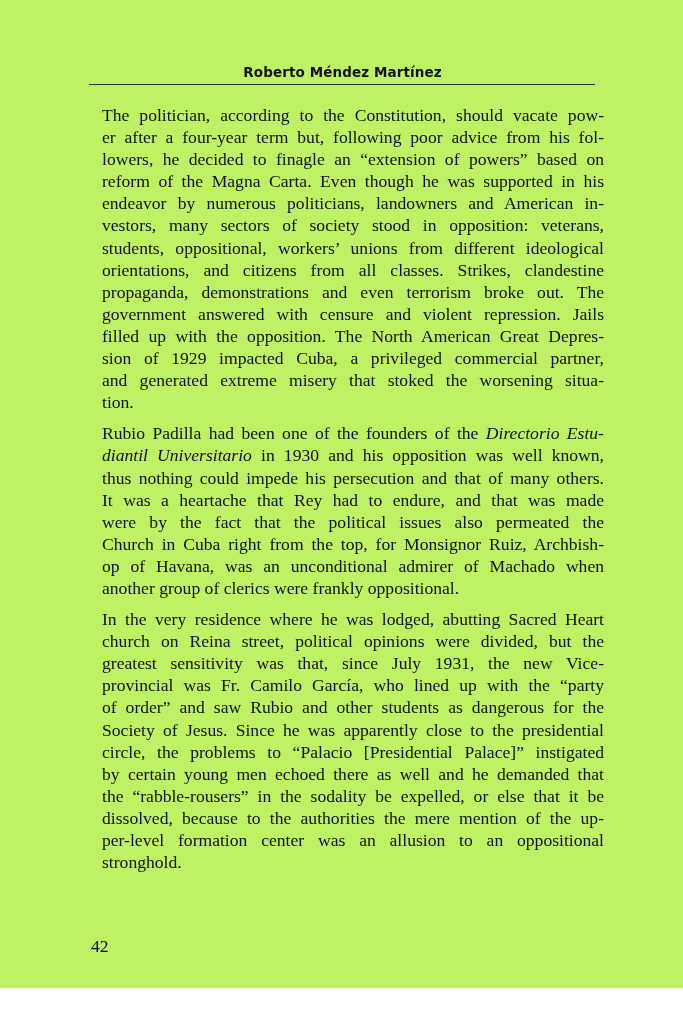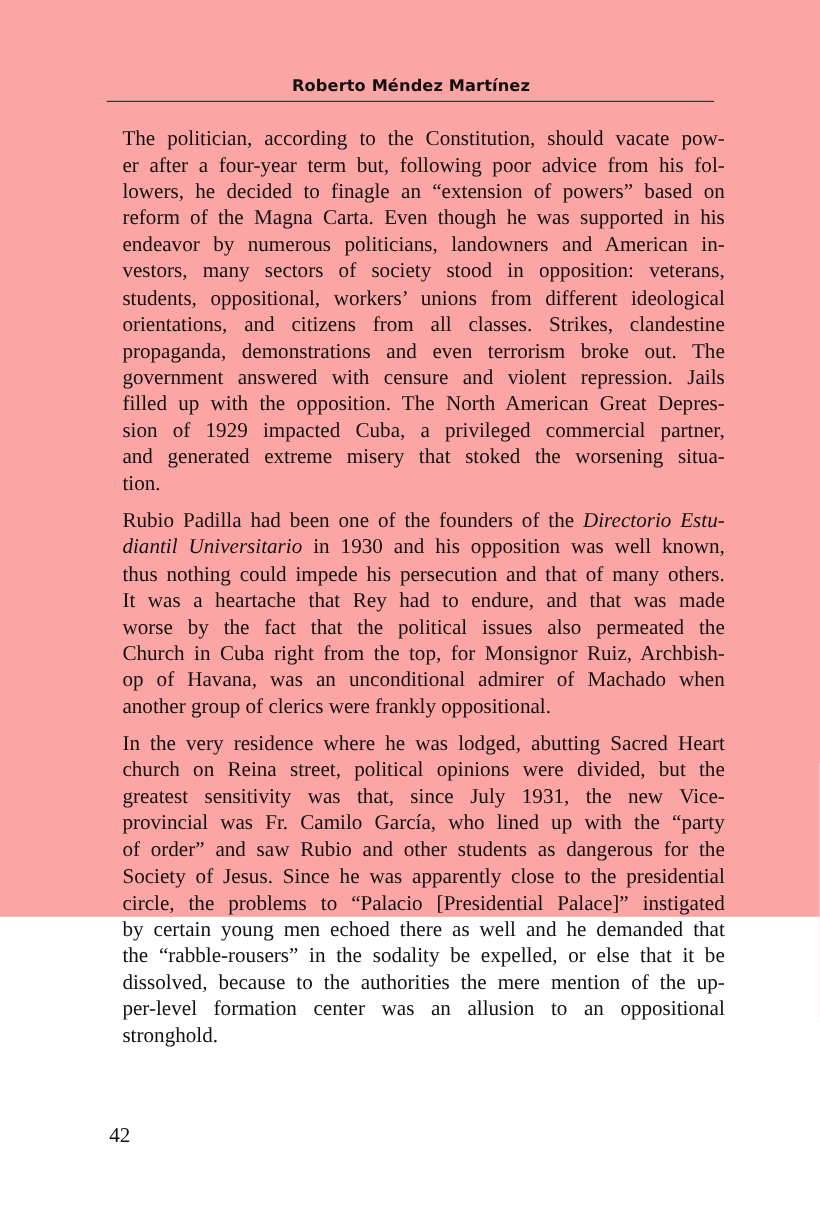--- a/index.html
+++ b/index.html
@@ -1,17 +1,17 @@
 <!DOCTYPE html>
 <html><head>
   <meta charset="utf-8">
   <style>
     html, body { margin: 0; padding: 0; background: #ffffff; }
     body { width: 683px; height: 1024px; position: relative; overflow: hidden; }
-    .page { position: absolute; left: 0; top: 0; width: 683px; height: 764px; background: #fca5a5; }
+    .page { position: absolute; left: 0; top: 0; width: 683px; height: 988px; background: #bef264; }
     .running-head {
       position: absolute; left: 90px; top: 64px; width: 505px;
       text-align: center;
       font-family: "DejaVu Sans", sans-serif; font-weight: bold; font-size: 13.5px;
       color: #111; letter-spacing: 0.1px;
     }
     .head-rule { position: absolute; left: 89px; top: 84px; width: 506px; height: 0; border-top: 1.3px solid #333; }
     .body-text {
       position: absolute; left: 102px; top: 104px; width: 502px;
       font-family: "Liberation Serif", serif; font-size: 17.6px; color: #111;
@@ -51,21 +51,21 @@
       <span class="line">sion of 1929 impacted Cuba, a privileged commercial partner,</span>
       <span class="line">and generated extreme misery that stoked the worsening situa-</span>
       <span class="line last">tion.</span>
     </p>
 
     <p class="para">
       <span class="line"><span>Rubio Padilla had been one of the founders of the </span><i>Directorio Estu-</i></span>
       <span class="line"><i>diantil Universitario</i><span> in 1930 and his opposition was well known,</span></span>
       <span class="line">thus nothing could impede his persecution and that of many others.</span>
       <span class="line">It was a heartache that Rey had to endure, and that was made</span>
-      <span class="line">worse by the fact that the political issues also permeated the</span>
+      <span class="line">were by the fact that the political issues also permeated the</span>
       <span class="line">Church in Cuba right from the top, for Monsignor Ruiz, Archbish-</span>
       <span class="line">op of Havana, was an unconditional admirer of Machado when</span>
       <span class="line last">another group of clerics were frankly oppositional.</span>
     </p>
 
     <p class="para">
       <span class="line">In the very residence where he was lodged, abutting Sacred Heart</span>
       <span class="line">church on Reina street, political opinions were divided, but the</span>
       <span class="line">greatest sensitivity was that, since July 1931, the new Vice-</span>
       <span class="line">provincial was Fr. Camilo García, who lined up with the “party</span>

